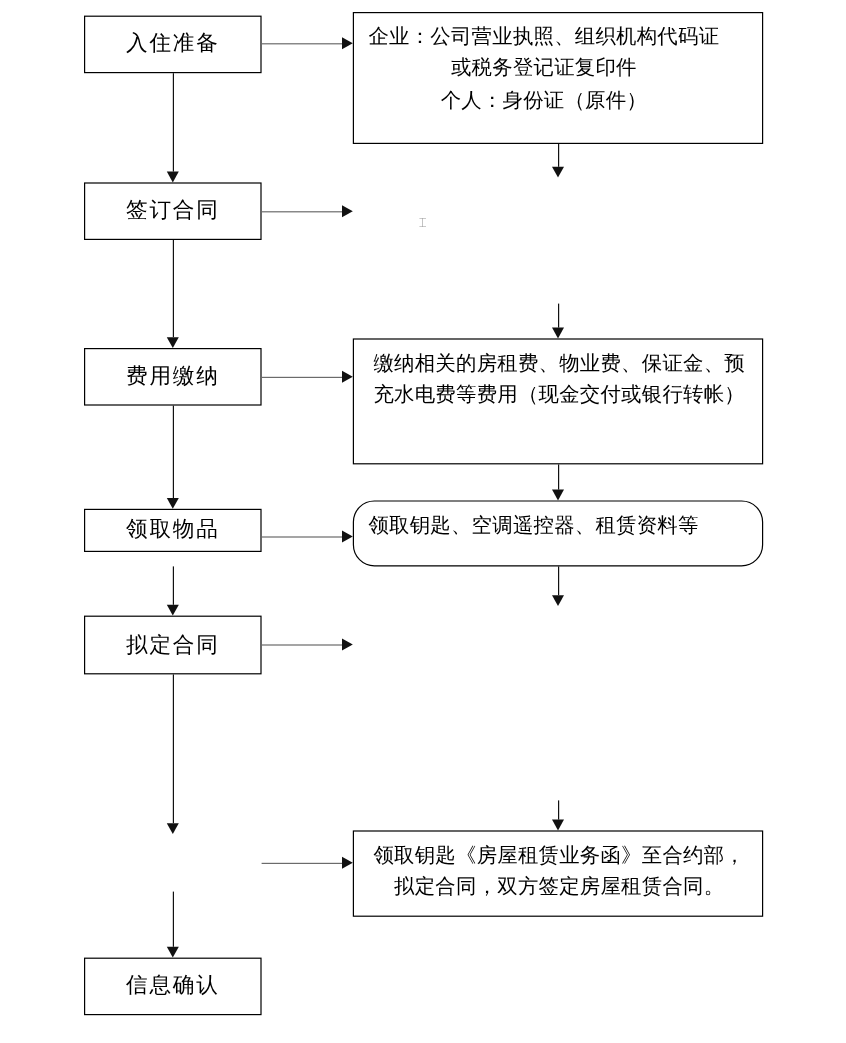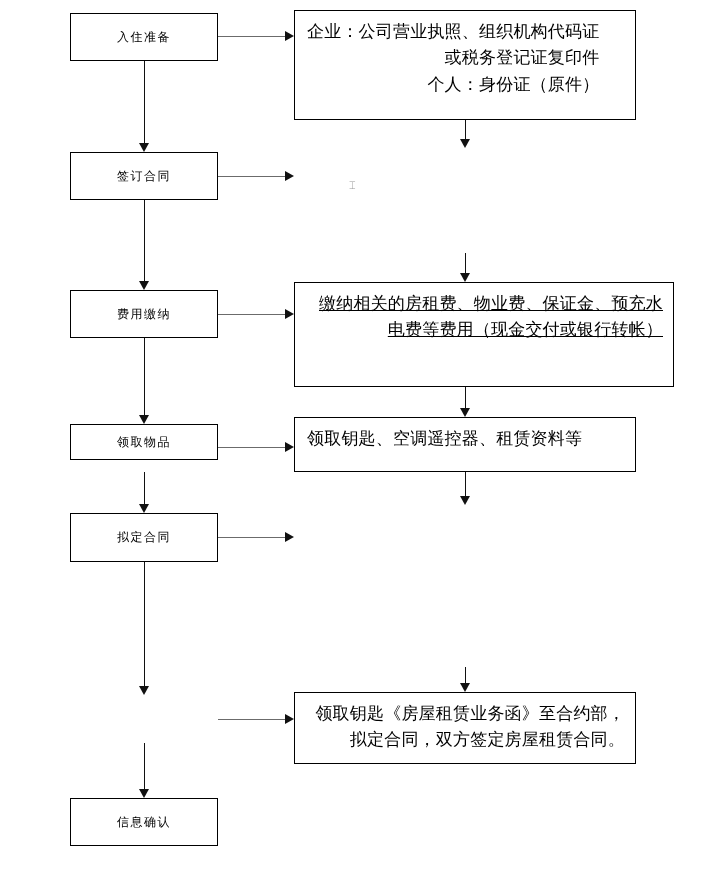--- a/index.html
+++ b/index.html
@@ -22,33 +22,33 @@
     position: absolute;
     box-sizing: border-box;
     border: 1.4px solid #000000;
     background: #ffffff;
     display: flex;
     align-items: center;
     justify-content: center;
     color: #000000;
   }
   .stage-node {
-    font-size: 12px;
+    font-size: 18px;
     letter-spacing: 1.5px;
     line-height: 1.2;
     text-align: center;
   }
   .detail-node {
     justify-content: flex-start;
     align-items: flex-start;
     font-size: 17px;
     line-height: 1.55;
     letter-spacing: 0.2px;
     padding: 7px 10px 6px 12px;
-    text-align: right;
+    text-align: center;
     white-space: pre-line;
   }
   
   .conn {
     position: absolute;
   }
   .conn-v {
     width: 0;
     border-left: 1.6px solid #111111;
   }
@@ -110,25 +110,25 @@
     <span>信息确认</span>
   </div>
 
   <div class="node detail-node" style="left:294px; top:10px; width:342px; height:110px;">
     <span>企业：公司营业执照、组织机构代码证
             或税务登记证复印件
 个人：身份证（原件）</span>
   </div>
 
 
-  <div class="node detail-node" style="left:294px; top:282px; width:380px; height:105px;text-decoration:underline;">
+  <div class="node detail-node" style="left:294px; top:282px; width:342px; height:105px;">
     <span>缴纳相关的房租费、物业费、保证金、预充水电费等费用（现金交付或银行转帐）</span>
   </div>
 
-  <div class="node detail-node" style="left:294px; top:417px; width:342px; height:55px;">
+  <div class="node detail-node" style="left:294px; top:417px; width:342px; height:55px;border-radius:18px;">
     <span>领取钥匙、空调遥控器、租赁资料等</span>
   </div>
 
 
   <div class="node detail-node" style="left:294px; top:692px; width:342px; height:72px;">
     <span>领取钥匙《房屋租赁业务函》至合约部，拟定合同，双方签定房屋租赁合同。</span>
   </div>
 
   <div class="conn conn-h" style="left:218px; top:36px; width:67px;"></div>
   <div class="arrow-right" style="left:285px; top:31px;"></div>

